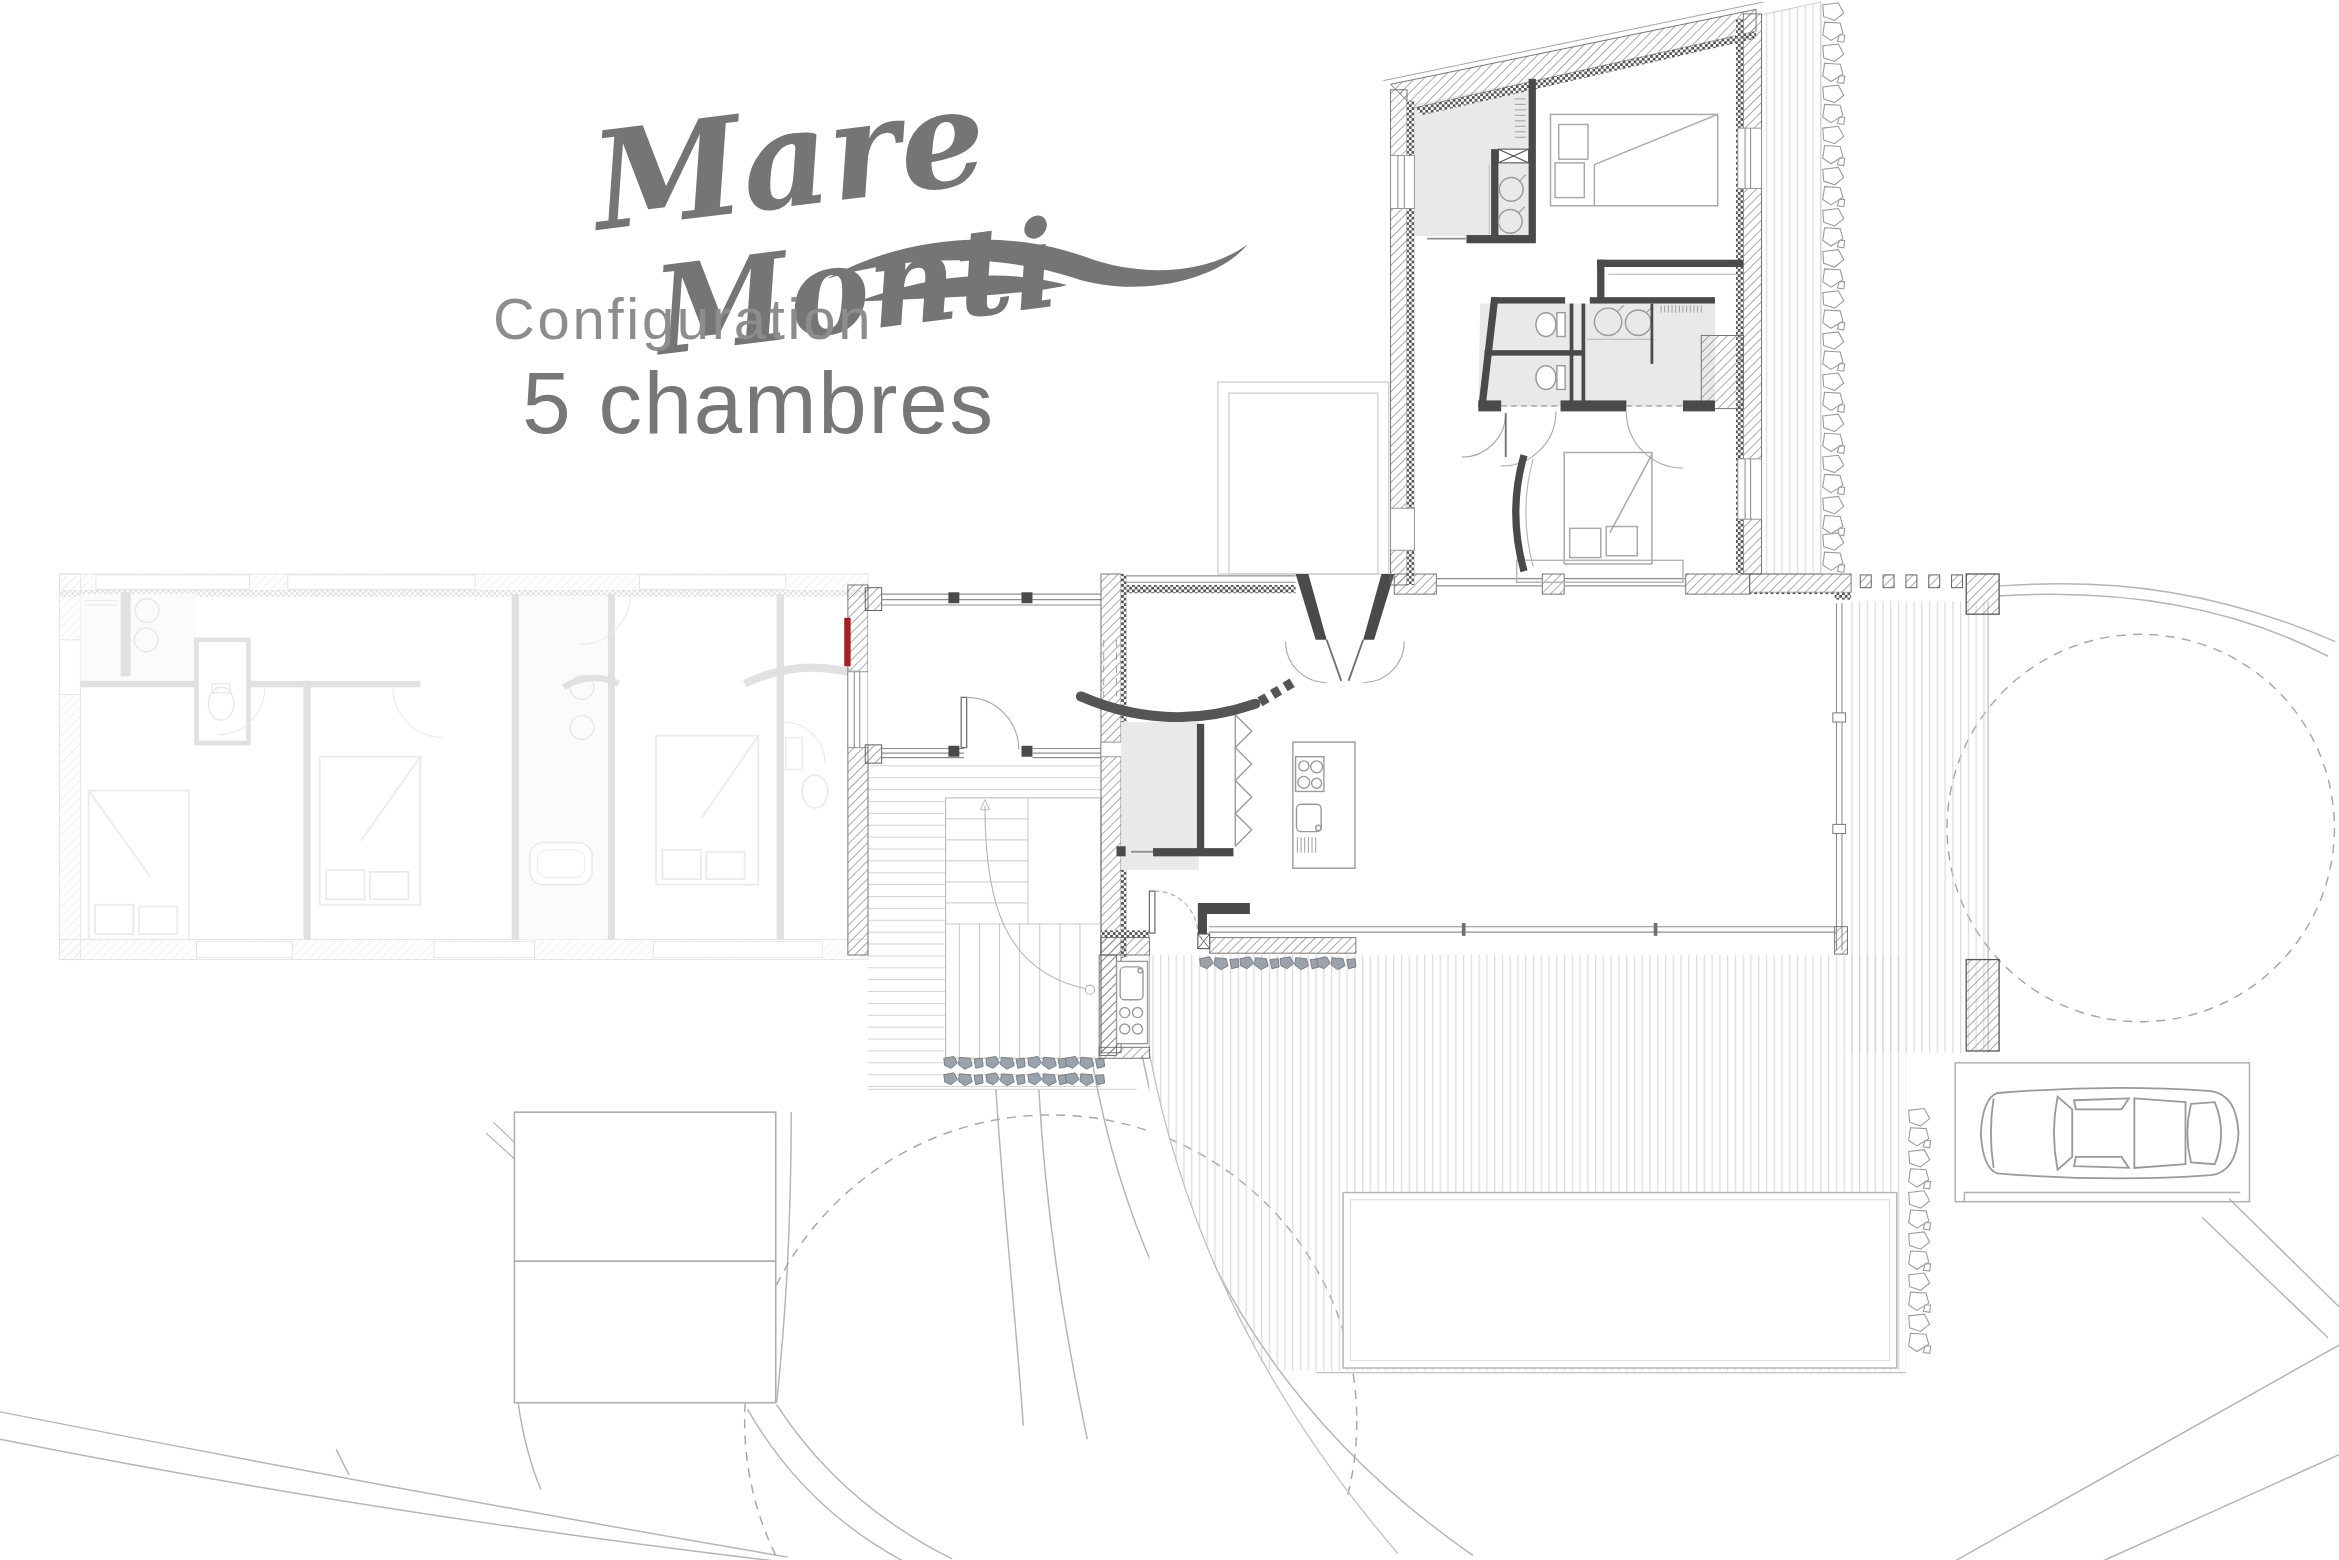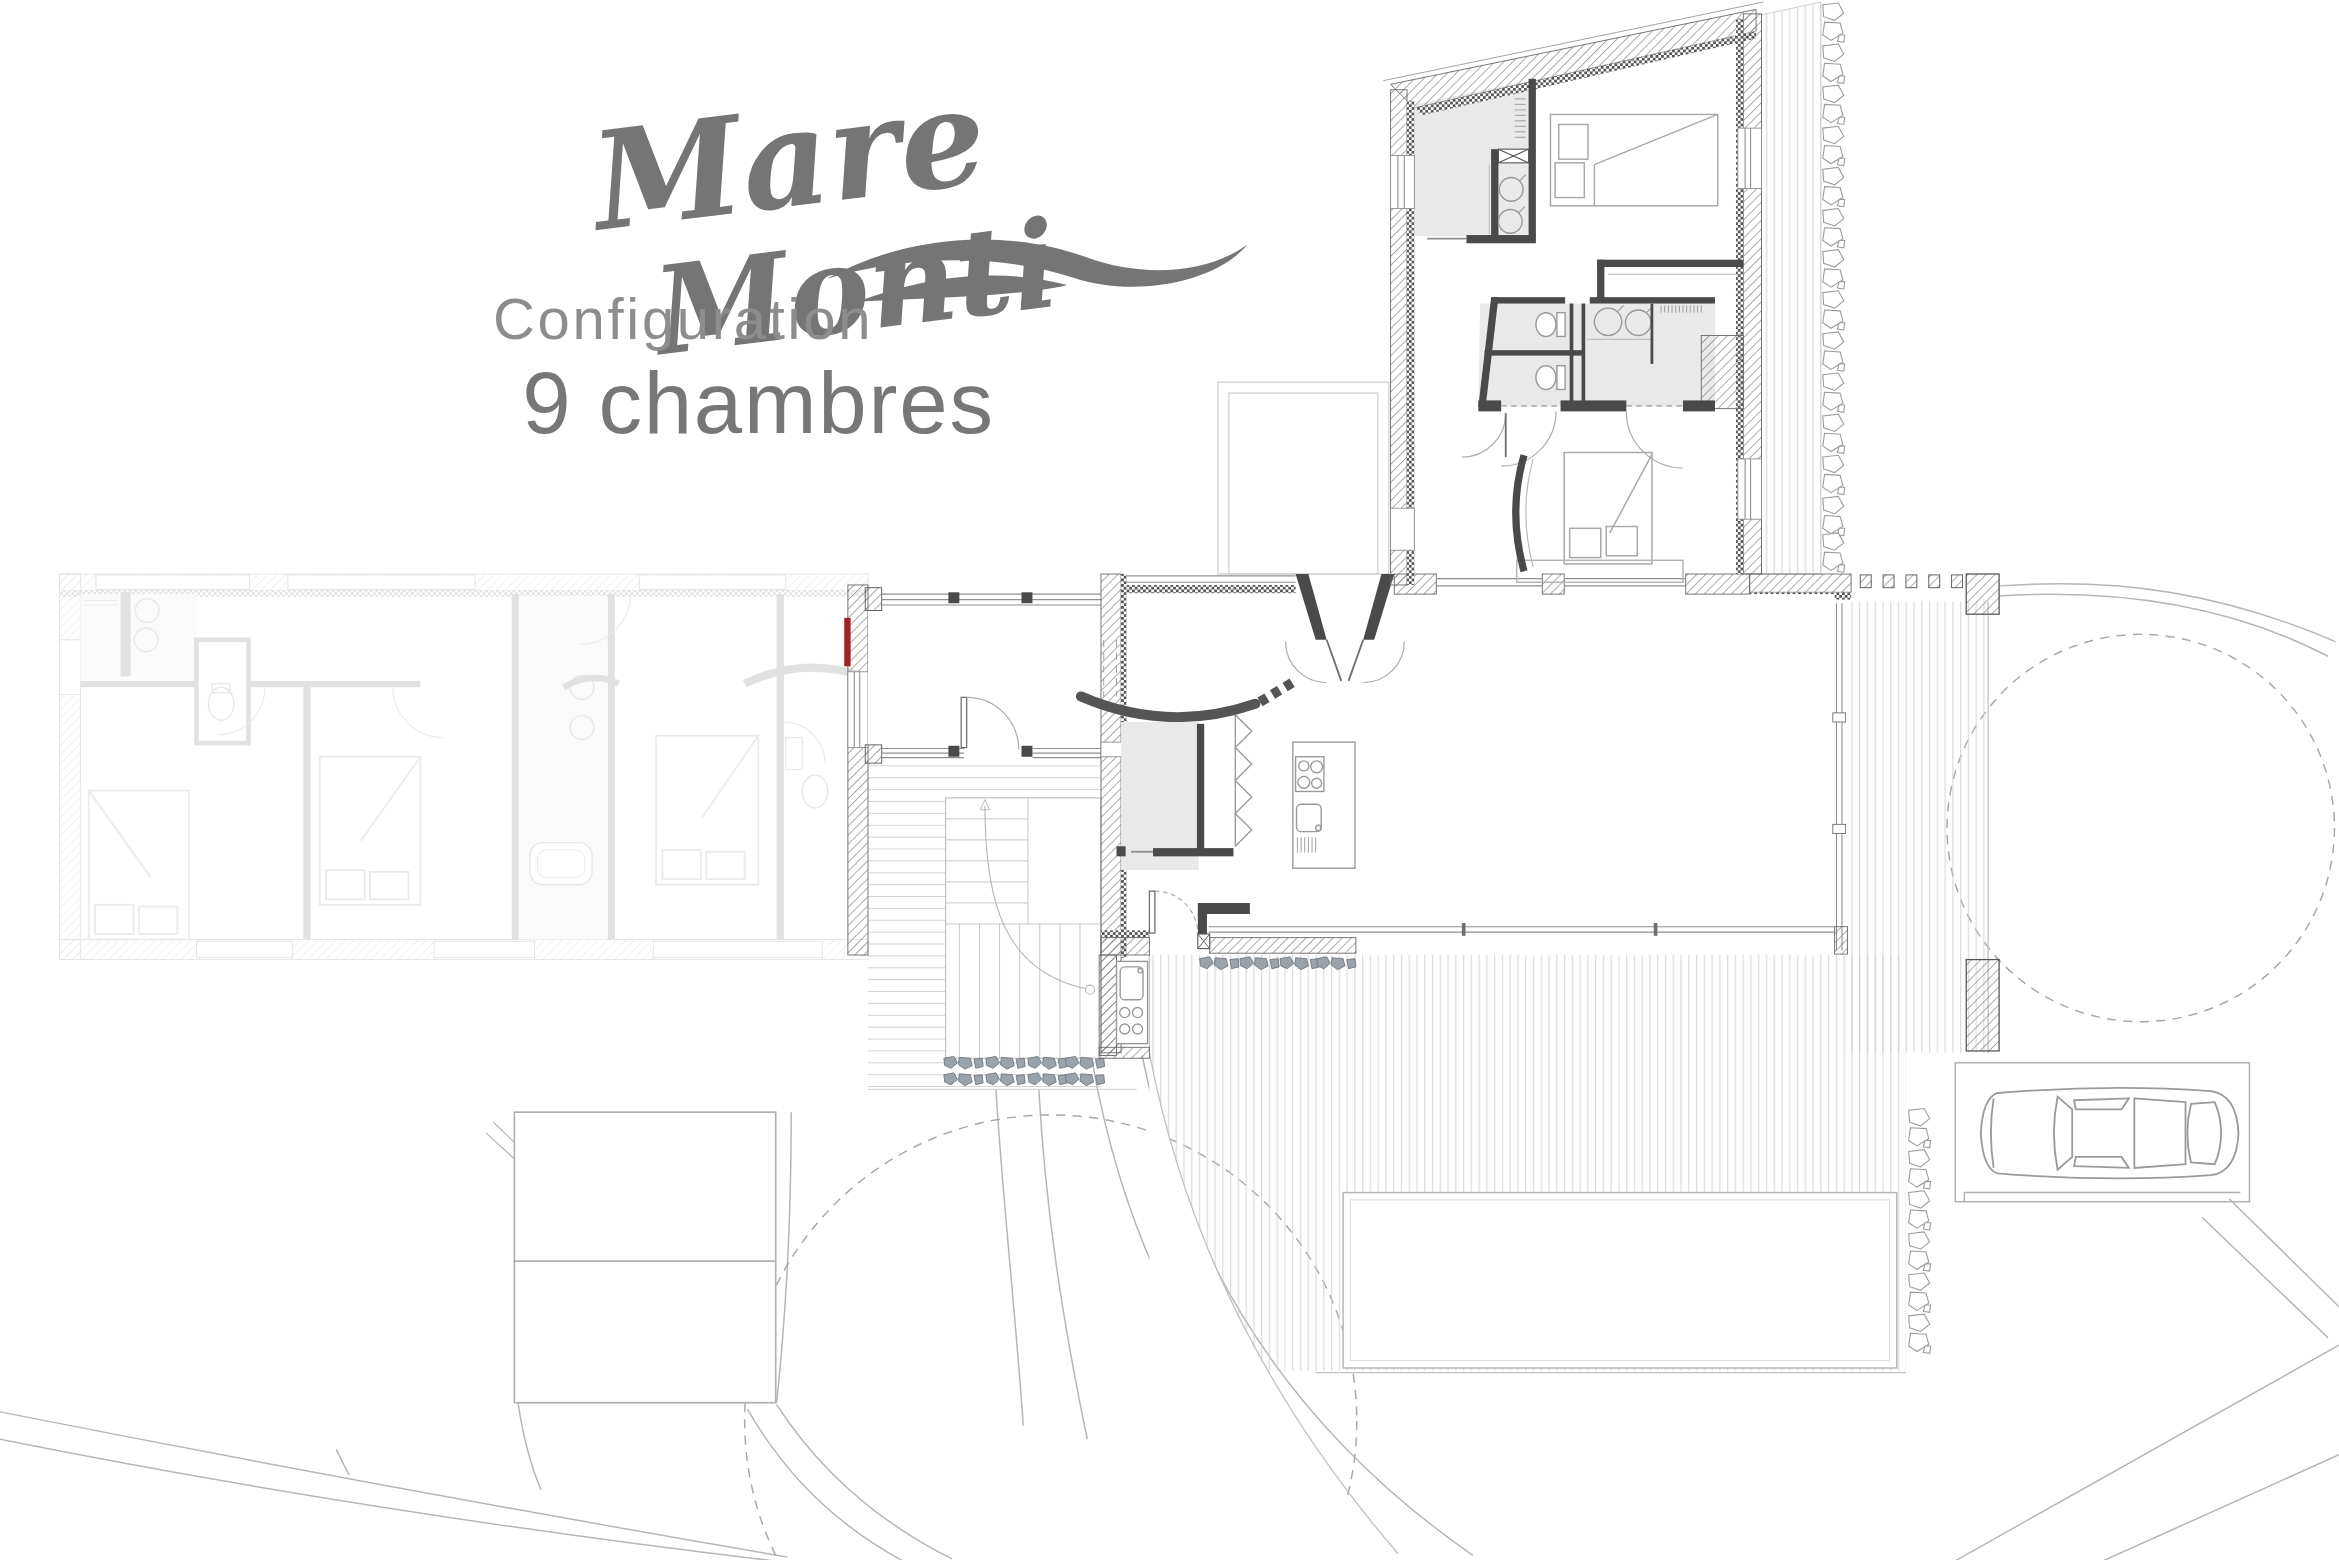--- a/index.html
+++ b/index.html
@@ -554,16 +554,16 @@
 
 <div>
   <div id="brand-1" class="brand">Mare</div>
   <div id="brand-2" class="brand">Monti</div>
   <svg width="439" height="119" viewBox="0 0 480 130" style="position:absolute;left:822px;top:210px;">
     <path d="M5,75 C110,18 220,26 290,52 C350,74 420,70 465,38 C430,80 340,96 275,74 C200,49 100,48 5,75 Z" fill="#757575"></path>
     <path d="M40,100 C130,66 210,66 268,82 C230,92 140,96 40,100 Z" fill="#757575"></path>
   </svg>
 </div>
 <div id="subtitle">Configuration</div>
-<div id="variant">9 chambres</div>
+<div id="variant">5 chambres</div>
 
 </div>
 
 
 </body></html>

